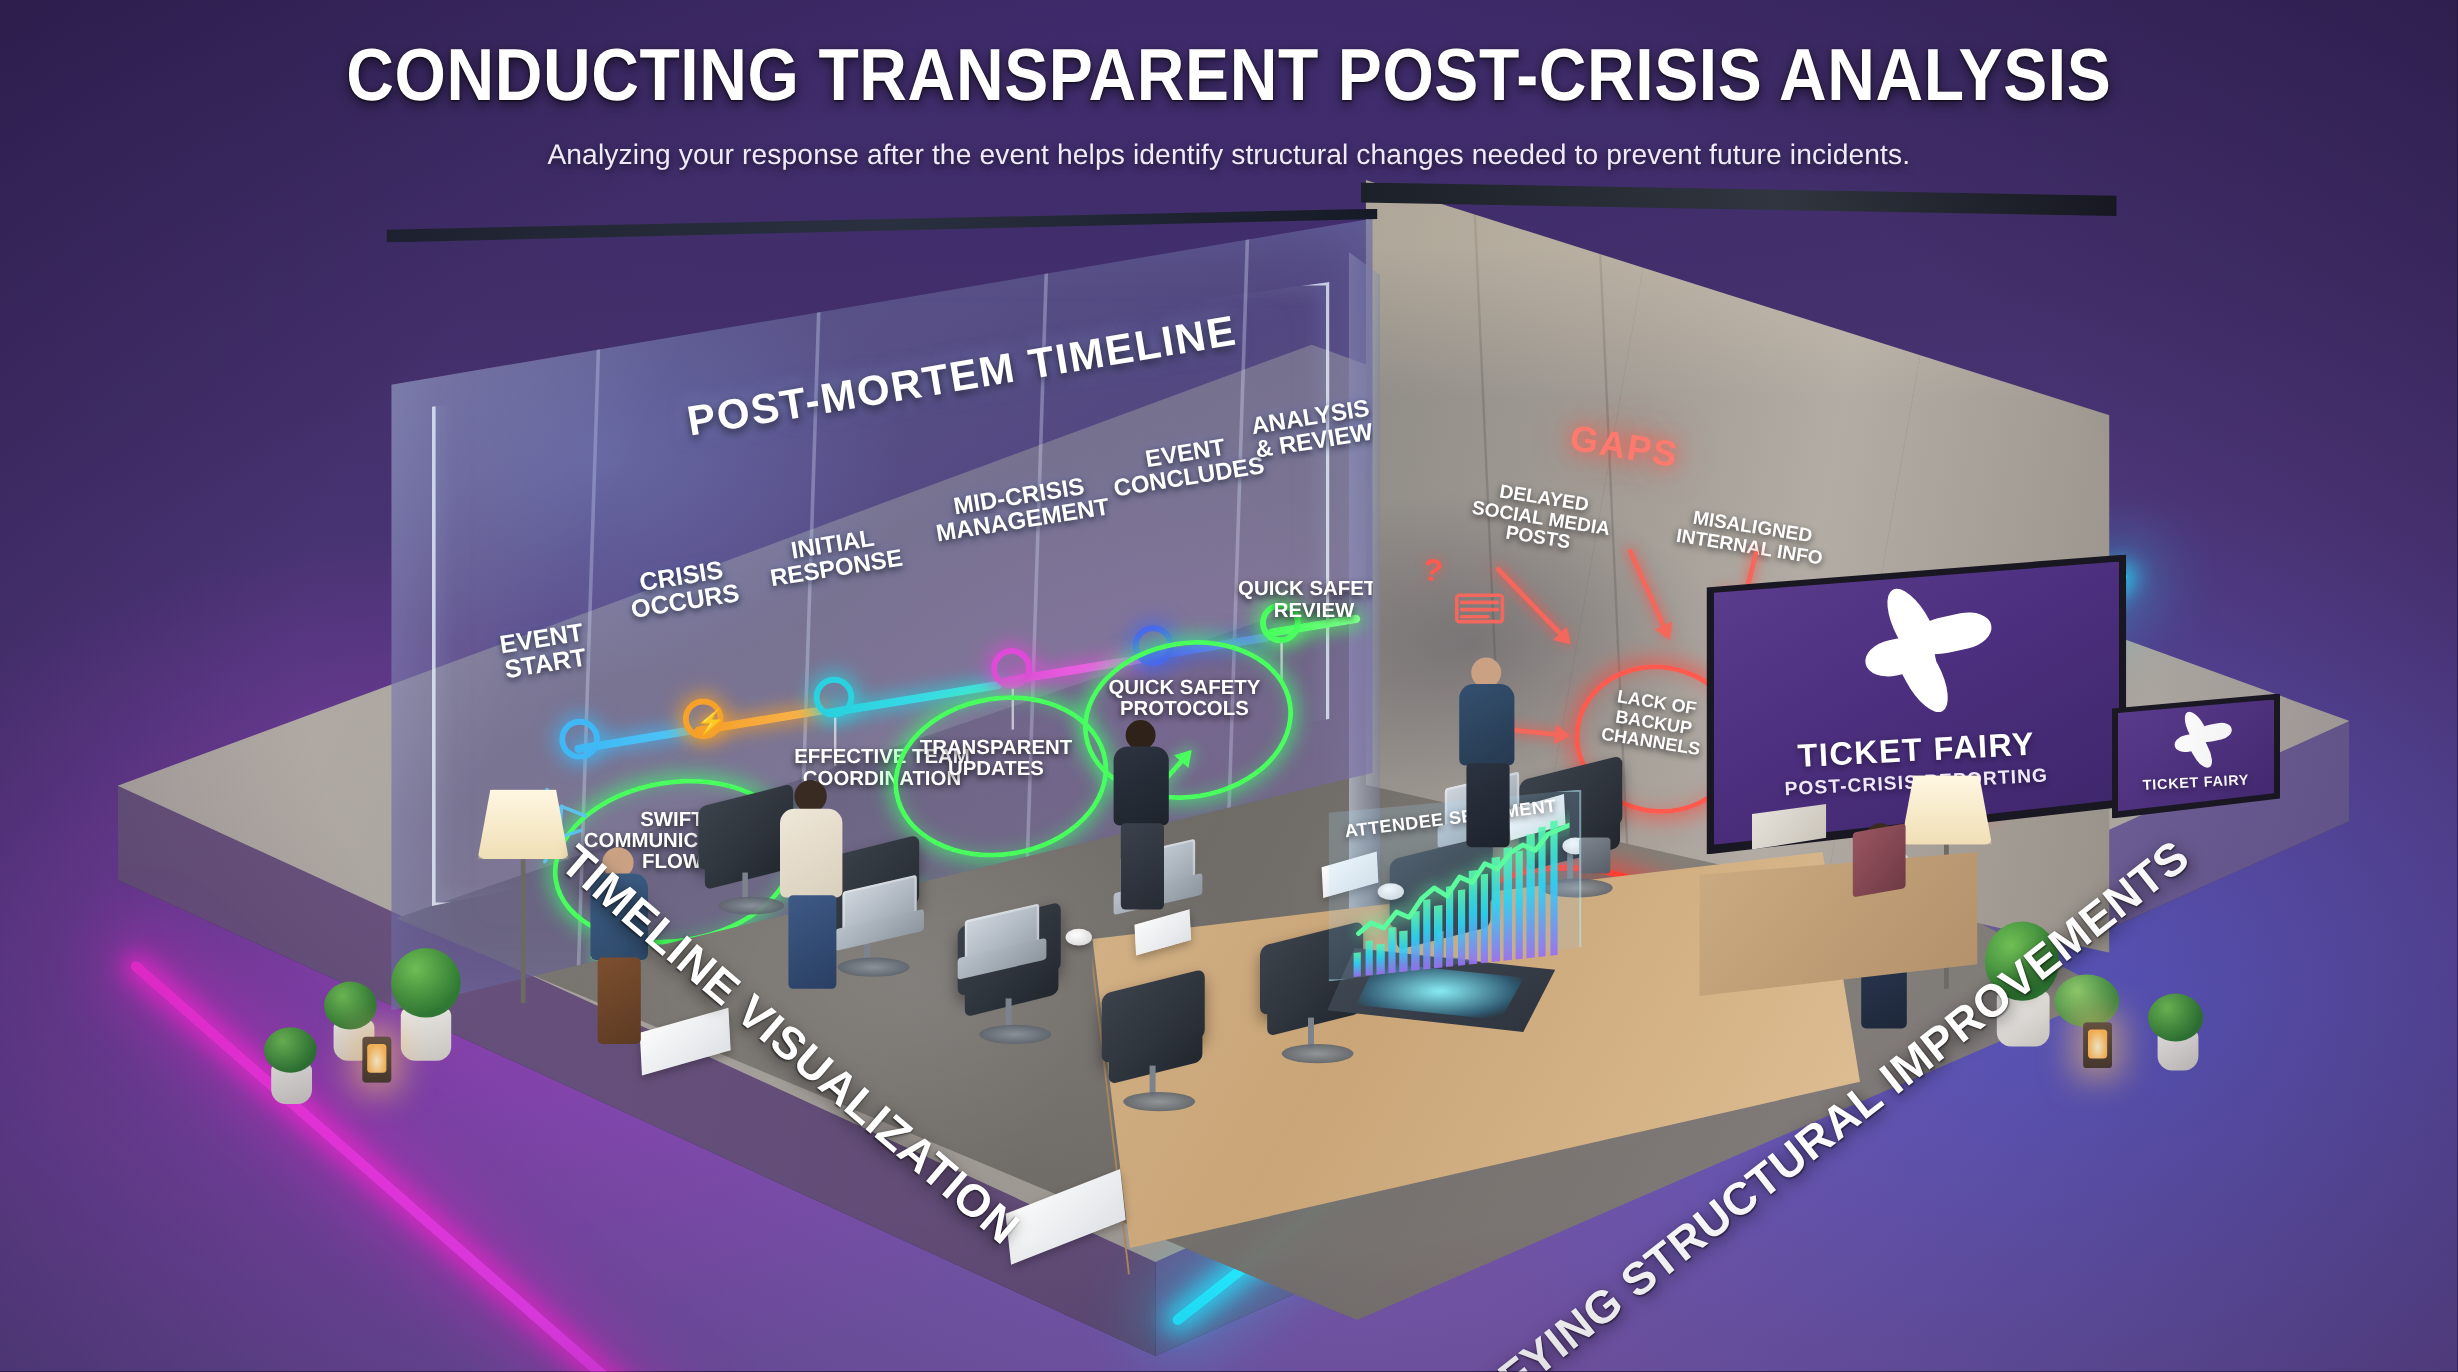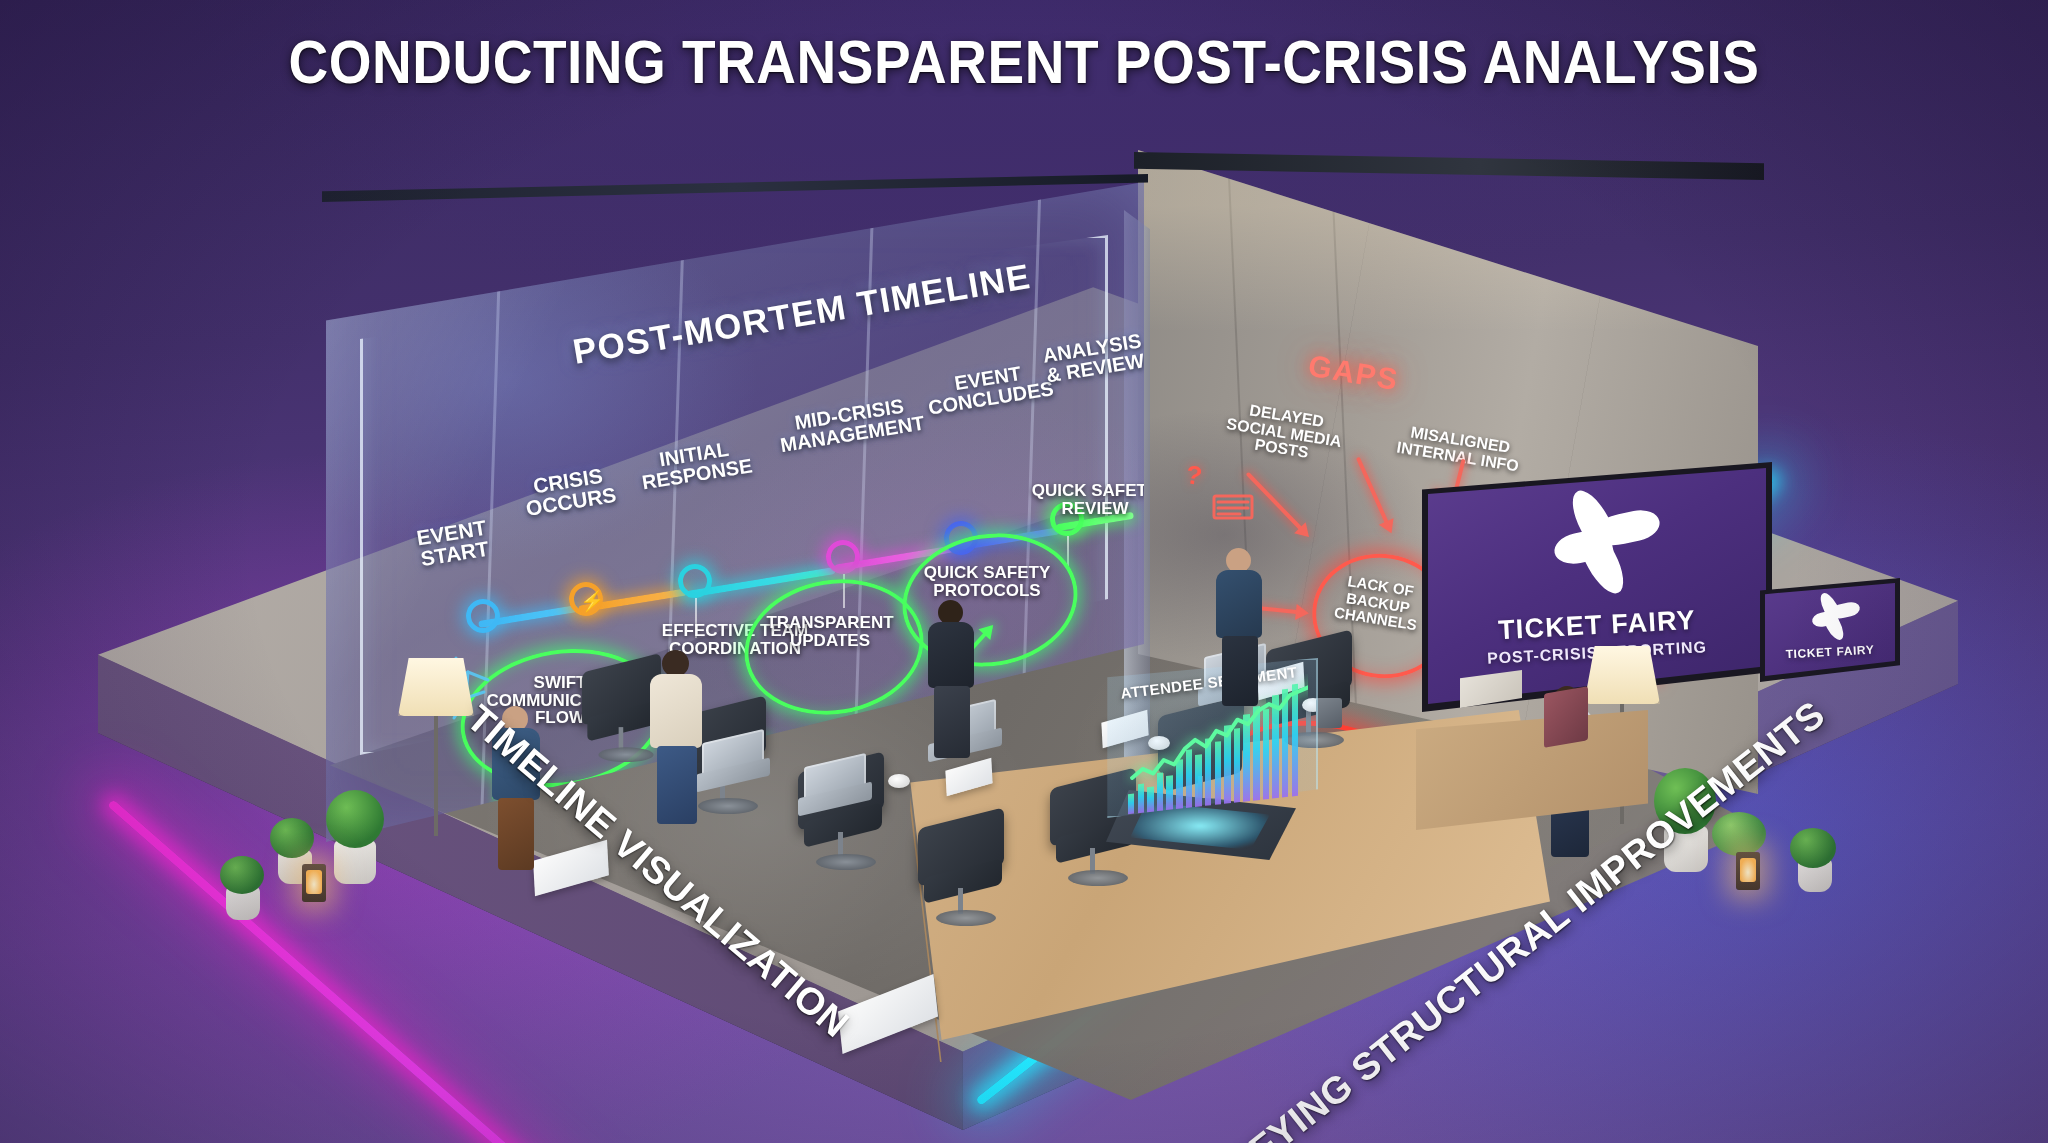--- a/index.html
+++ b/index.html
@@ -466,20 +466,21 @@
   #floor-word-left{ font-size:38px; transform: rotate(40.5deg); letter-spacing:.5px; }
   #floor-word-right{ font-size:38px; transform: rotate(-38.2deg); letter-spacing:.5px; }
 </style>
 </head>
 <body>
 
 <div id="stage"></div>
 
 <div id="header">
   <h1 id="title">CONDUCTING TRANSPARENT POST-CRISIS ANALYSIS</h1>
+  <div id="subtitle">Analyzing your response after the event helps identify structural changes needed to prevent future incidents.</div>
 </div>
 
 <div id="diorama">
 
   <div class="slab" id="slab-bottom"></div>
   <div id="slab-rim-left"></div>
   <div id="slab-rim-right"></div>
   <div id="slab-top"></div>
   <div class="neon-strip" id="neon-left"></div>
   <div class="neon-strip" id="neon-right"></div>

